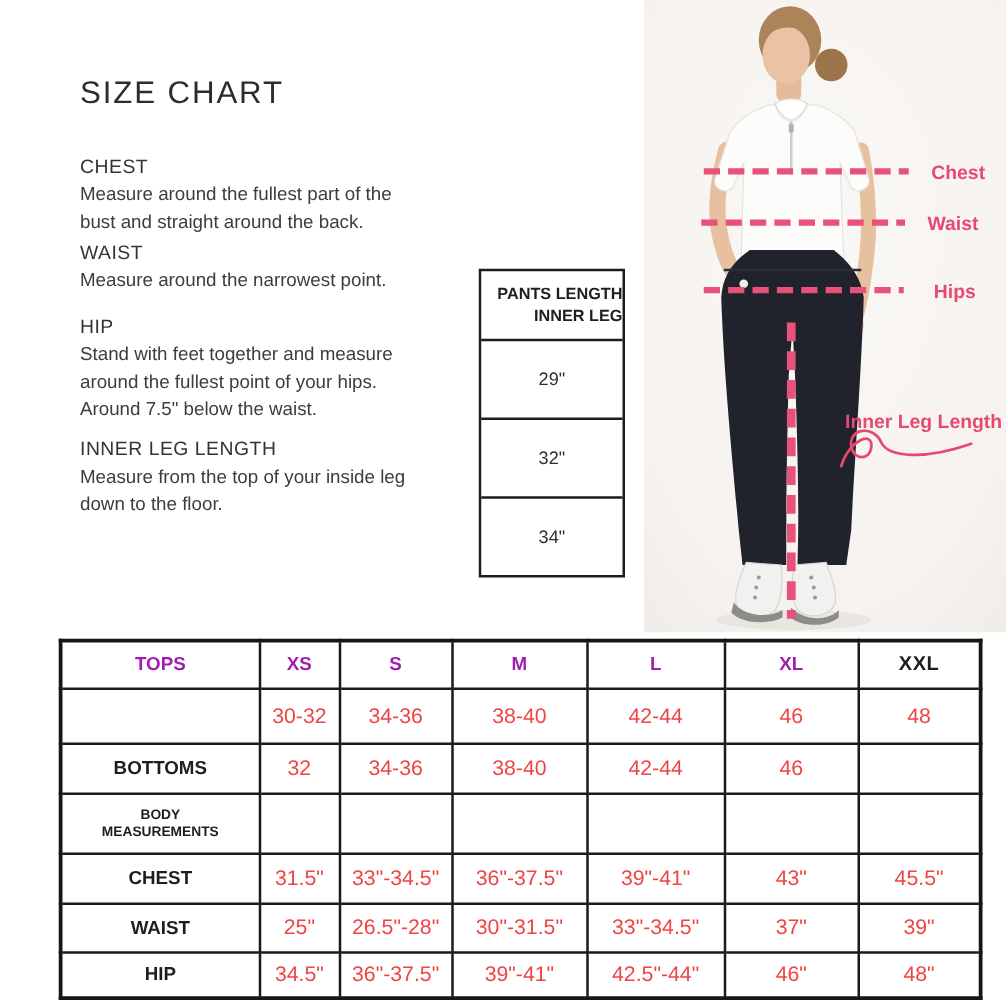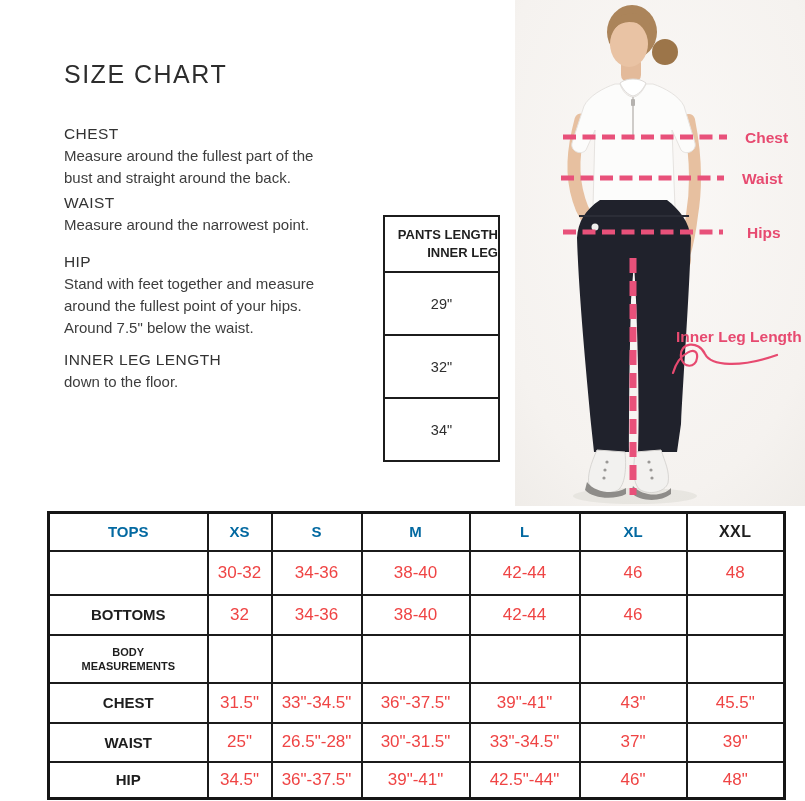--- a/index.html
+++ b/index.html
@@ -43,21 +43,21 @@
   
   table.size-table {
     position:absolute; left:47px; top:511px; width:736px;
     border-collapse:collapse; table-layout:fixed;
     border:3px solid #161616; background:#fff;
   }
   table.size-table td {
     border:2px solid #1b1b1b; text-align:center; vertical-align:middle;
     font-size:17px; color:#ef4444; padding:0; overflow:hidden;
   }
-  table.size-table td.hdr { font-weight:bold; font-size:15px; color:#0369a1;border-radius:11px; }
+  table.size-table td.hdr { font-weight:bold; font-size:15px; color:#a21caf;border-radius:11px; }
   table.size-table td.hdr-xxl { font-weight:bold; font-size:16px; letter-spacing:0.5px; color:#1e1e1e;margin-top:32px; }
   table.size-table td.rowlabel { font-weight:bold; font-size:15px; color:#1e1e1e;margin-top:32px; }
   table.size-table td.bm { font-weight:bold; font-size:11px; line-height:14px; color:#1e1e1e; }
   tr.r1 { height:38px; } tr.r2 { height:44px; } tr.r3 { height:40px; }
   tr.r4 { height:48px; } tr.r5 { height:40px; } tr.r6 { height:39px; } tr.r7 { height:37px; }
 </style>
 </head>
 <body>
 
 <div class="page">
@@ -74,20 +74,21 @@
     <span class="sec-line">Measure around the narrowest point.</span>
   </div>
   <div class="guide-section s3">
     <div class="sec-h">HIP</div>
     <span class="sec-line">Stand with feet together and measure</span>
     <span class="sec-line">around the fullest point of your hips.</span>
     <span class="sec-line">Around 7.5" below the waist.</span>
   </div>
   <div class="guide-section s4">
     <div class="sec-h">INNER LEG LENGTH</div>
+    <span class="sec-line">Measure from the top of your inside leg</span>
     <span class="sec-line">down to the floor.</span>
   </div>
 
   <div class="pants-table">
     <div class="pants-hdr">
       <span>PANTS LENGTH</span>
       <span>INNER LEG</span>
     </div>
     <div class="pants-cell">29"</div>
     <div class="pants-cell">32"</div>

